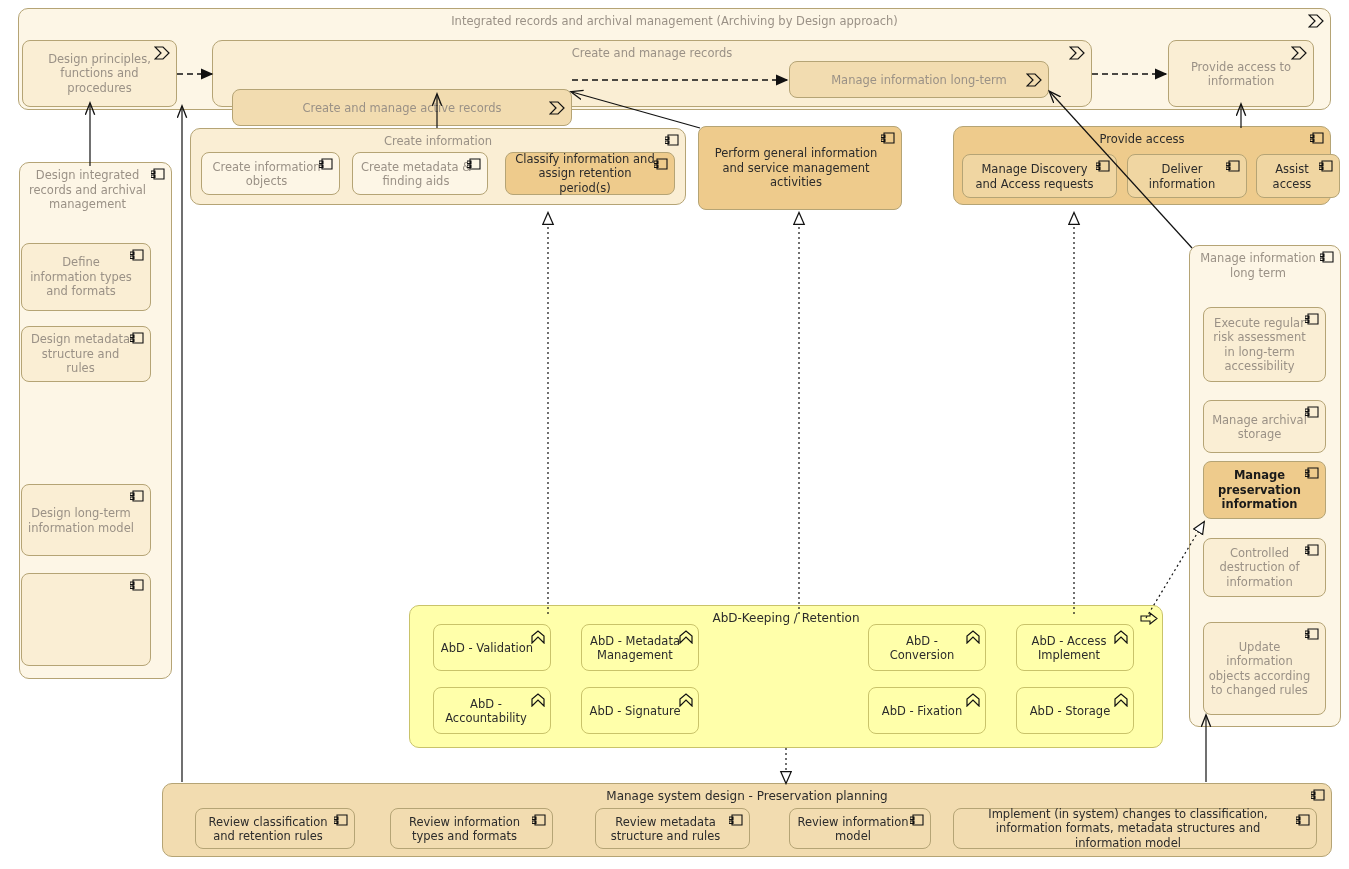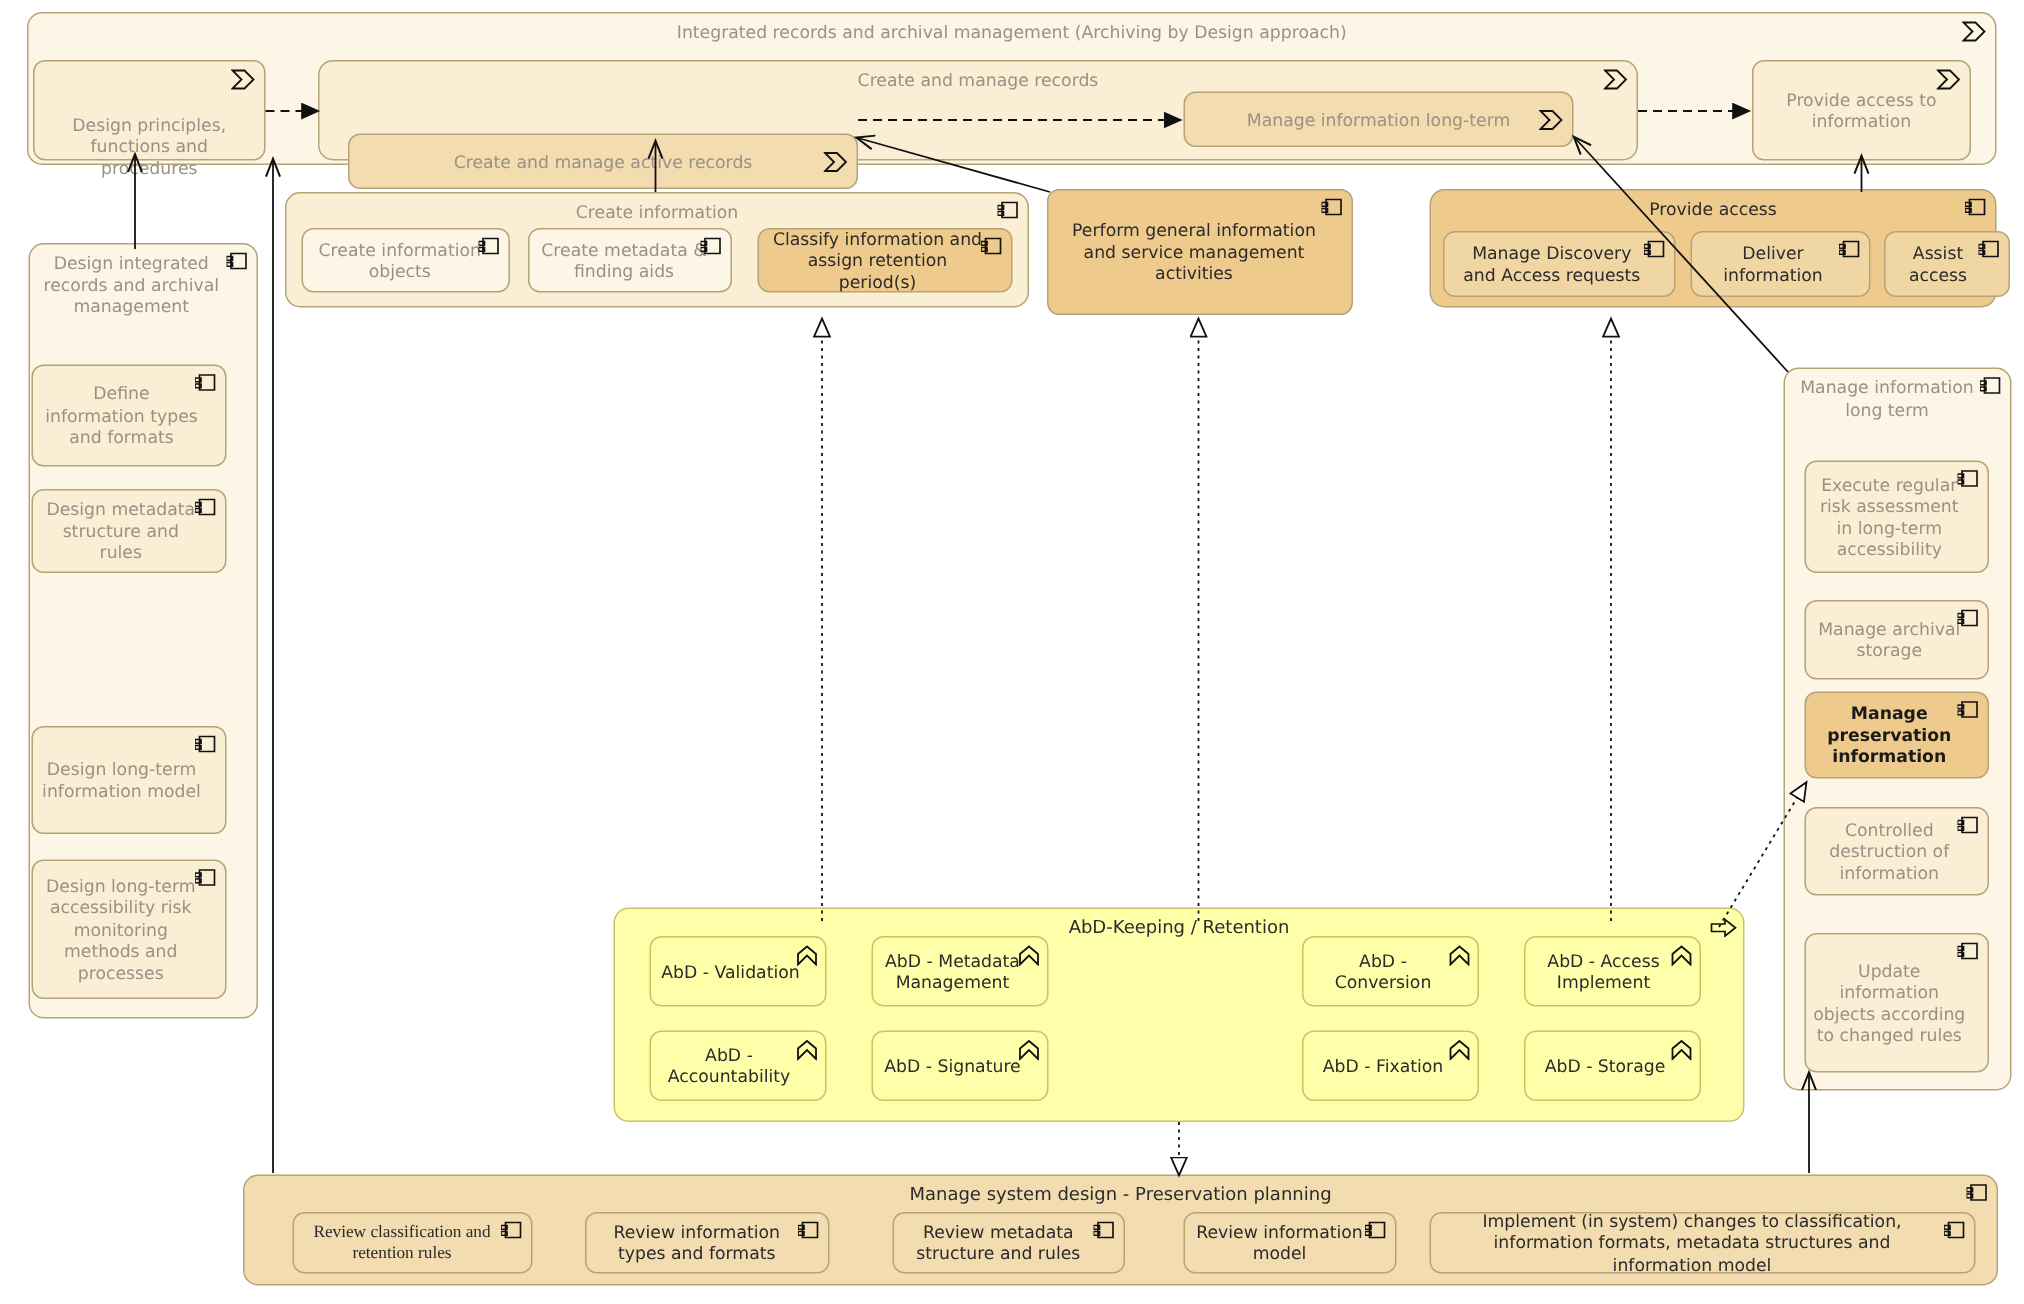--- a/index.html
+++ b/index.html
@@ -99,21 +99,21 @@
   <div class="node grp f-cream" style="left:18px;top:8px;width:1313px;height:102px;">
     <div class="lbl top">Integrated records and archival management (Archiving by Design approach)</div>
     <div class="arrowicon">
       <svg viewBox="0 0 17 14">
           <path d="M1,1 L9,1 L15,7 L9,13 L1,13 L7,7 Z" fill="none" stroke="#111" stroke-width="1.2"></path>
         </svg>
     </div>
   </div>
 
   <div class="node f-lite" style="left:22px;top:40px;width:155px;height:67px;">
-    <div class="lbl mid" style="padding:0 8px;margin-top:24px;">Design principles, functions and procedures</div>
+    <div class="lbl mid" style="padding:0 8px;">Design principles, functions and procedures</div>
     <div class="arrowicon">
       <svg viewBox="0 0 17 14">
           <path d="M1,1 L9,1 L15,7 L9,13 L1,13 L7,7 Z" fill="none" stroke="#111" stroke-width="1.2"></path>
         </svg>
     </div>
   </div>
 
   <div class="node grp f-lite" style="left:212px;top:40px;width:880px;height:67px;">
     <div class="lbl top">Create and manage records</div>
     <div class="arrowicon">
@@ -251,21 +251,20 @@
   </div>
   <div class="node f-lite" style="left:21px;top:484px;width:130px;height:72px;">
     <div class="lbl mid" style="padding:0 16px 0 6px;">Design long-term information model</div>
     <div class="icon ic-tr">
       <svg viewBox="0 0 15 13">
           <path d="M3,1 h10 v10 h-10 z M0,3 h4 v2.5 h-4 z M0,7 h4 v2.5 h-4 z" fill="none" stroke="#111" stroke-width="1.1"></path>
         </svg>
     </div>
   </div>
   <div class="node f-lite" style="left:21px;top:573px;width:130px;height:93px;">
-    <div class="lbl mid" style="padding:0 15px 0 4px;">Design long-term accessibility risk monitoring methods and processes</div>
     <div class="icon ic-tr">
       <svg viewBox="0 0 15 13">
           <path d="M3,1 h10 v10 h-10 z M0,3 h4 v2.5 h-4 z M0,7 h4 v2.5 h-4 z" fill="none" stroke="#111" stroke-width="1.1"></path>
         </svg>
     </div>
   </div>
 
   <div class="node grp f-cream" style="left:1189px;top:245px;width:152px;height:482px;">
     <div class="lbl top" style="padding:0 20px 0 6px;">Manage information long term</div>
     <div class="icon ic-tr">
@@ -390,21 +389,21 @@
 
   <div class="node grp f-tan" style="left:162px;top:783px;width:1170px;height:74px;">
     <div class="lbl top blk" style="font-size:12px;">Manage system design - Preservation planning</div>
     <div class="icon ic-tr">
       <svg viewBox="0 0 15 13">
           <path d="M3,1 h10 v10 h-10 z M0,3 h4 v2.5 h-4 z M0,7 h4 v2.5 h-4 z" fill="none" stroke="#111" stroke-width="1.1"></path>
         </svg>
     </div>
   </div>
   <div class="node f-tan" style="left:195px;top:808px;width:160px;height:41px;">
-    <div class="lbl mid blk" style="padding:0 20px 0 6px;font-family:Liberation Serif, serif;">Review classification and retention rules</div>
+    <div class="lbl mid blk" style="padding:0 20px 0 6px;">Review classification and retention rules</div>
     <div class="icon ic-tr">
       <svg viewBox="0 0 15 13">
           <path d="M3,1 h10 v10 h-10 z M0,3 h4 v2.5 h-4 z M0,7 h4 v2.5 h-4 z" fill="none" stroke="#111" stroke-width="1.1"></path>
         </svg>
     </div>
   </div>
   <div class="node f-tan" style="left:390px;top:808px;width:163px;height:41px;">
     <div class="lbl mid blk" style="padding:0 20px 0 6px;">Review information types and formats</div>
     <div class="icon ic-tr">
       <svg viewBox="0 0 15 13">

